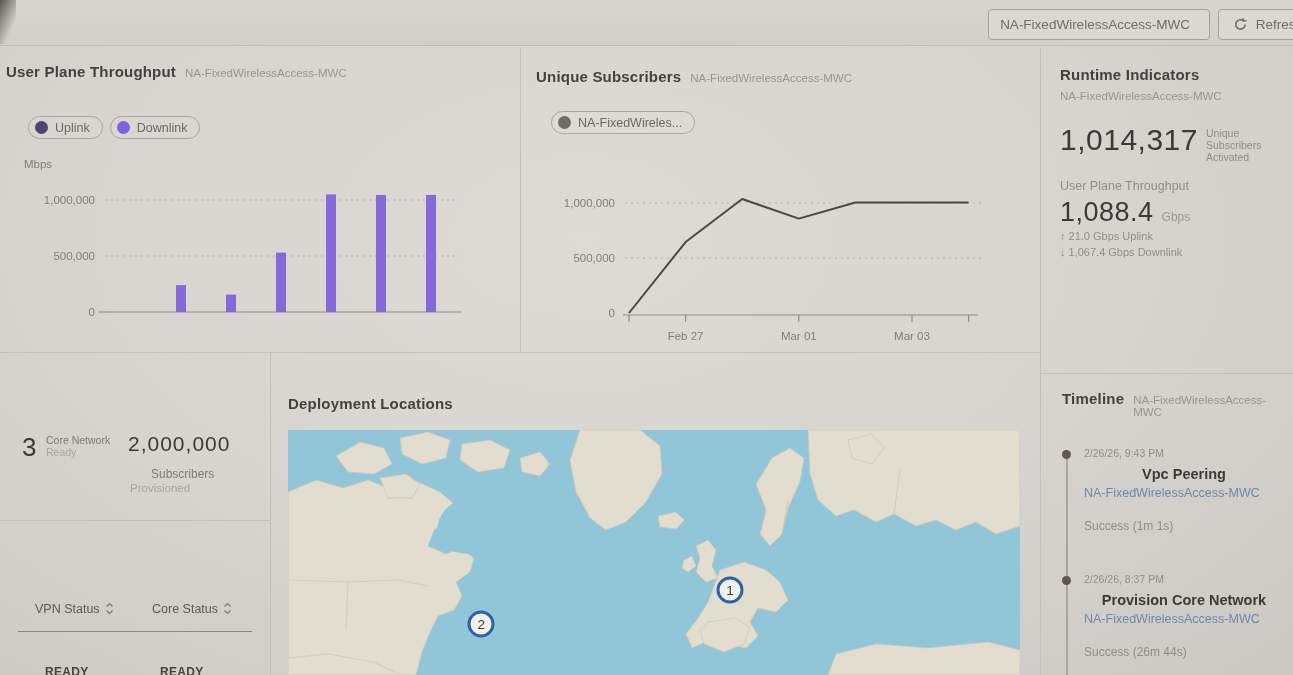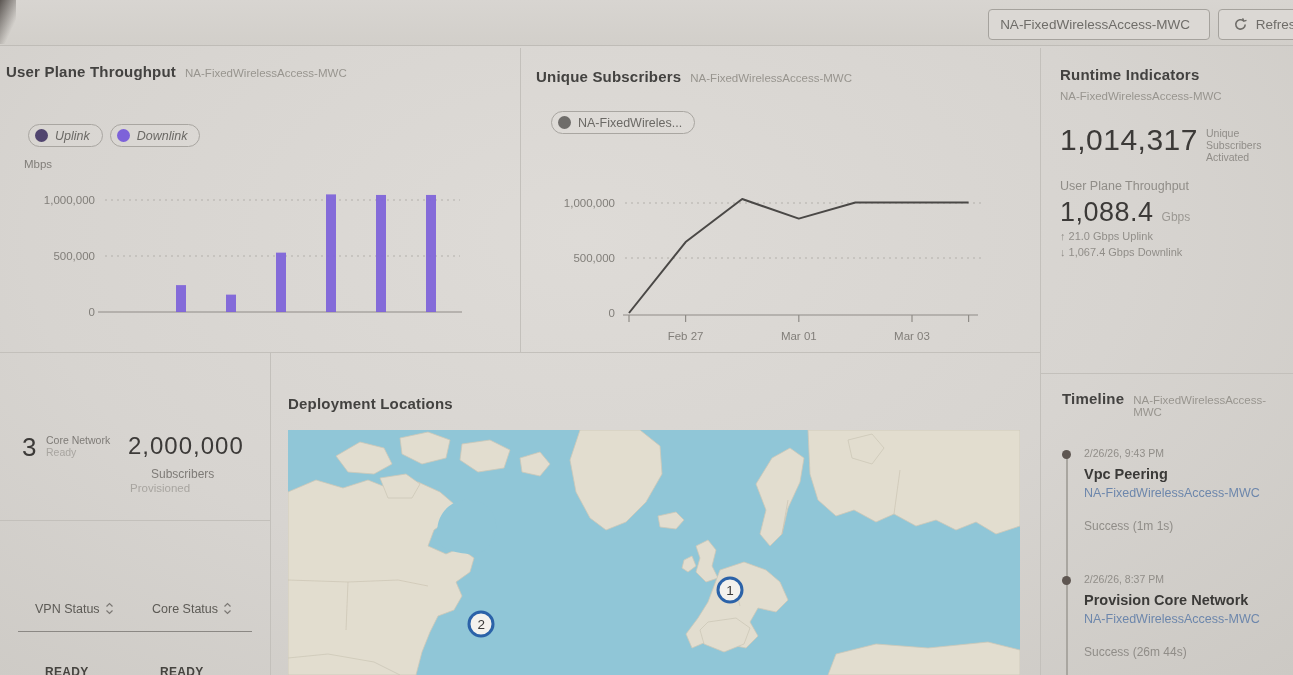--- a/index.html
+++ b/index.html
@@ -57,21 +57,21 @@
   .map-wrap { position:absolute; left:288px; top:430px; width:732px; height:245px; }
   .map-wrap svg { position:absolute; left:0; top:0; }
   .marker { position:absolute; width:27px; height:27px; border-radius:50%; background:#f4f2ee;
     border:3px solid #2b62a8; transform:translate(-50%,-50%); display:flex; align-items:center;
     justify-content:center; font-size:13.5px; color:#3a3a3a; }
   
   .tl-line { position:absolute; left:1066px; top:458px; width:2px; height:217px; background:#a9a6a0; }
   .tl-dot { position:absolute; width:9px; height:9px; border-radius:50%; background:#5e5651; }
   .tl-event { position:absolute; left:1084px; width:200px; }
   .tl-time { font-size:10.5px; color:#918e89; margin-bottom:7px; }
-  .tl-name { font-size:14.5px; font-weight:700; color:#3b3a38; margin-bottom:4px; }
+  .tl-name { font-size:14.5px; font-weight:700; color:#3b3a38; margin-bottom:4px;text-align:center; }
   .tl-link { font-size:12.5px; color:#6d87ac; margin-bottom:19px; }
   .tl-status { font-size:12px; color:#908d88; }
 </style>
 </head>
 <body>
 
 <div id="page">
 
   <div class="topbar">
     <div class="corner-shadow"></div>
@@ -94,21 +94,21 @@
   <div class="vline" style="left:1040px; top:48px; width:1px; height:627px;"></div>
   <div class="vline" style="left:270px; top:352px; width:1px; height:323px;"></div>
   <div class="hline" style="left:0; top:352px; width:1040px; height:1px;"></div>
   <div class="hline" style="left:1040px; top:373px; width:253px; height:1px;"></div>
   <div class="hline" style="left:0; top:520px; width:270px; height:1px;"></div>
 
   <div class="inline-title" style="left:6px; top:63px;">
     <span class="ptitle">User Plane Throughput</span>
     <span class="psub">NA-FixedWirelessAccess-MWC</span>
   </div>
-  <div style="position:absolute; left:28px; top:124px; display:flex; gap:7px;font-style:italic;">
+  <div style="position:absolute; left:28px; top:116px; display:flex; gap:7px;">
     <span class="chip">
       <span class="dot" style="background: rgb(81, 69, 111);"></span>
       <span>Uplink</span>
     </span>
     <span class="chip">
       <span class="dot" style="background: rgb(125, 98, 217);"></span>
       <span>Downlink</span>
     </span>
   </div>
   <svg id="upt-svg" class="chart" style="left:0; top:150px;" width="520" height="210" viewBox="0 0 520 210">
@@ -175,21 +175,21 @@
     </div>
     <div class="ri-sub-metric">↑ 21.0 Gbps Uplink</div>
     <div class="ri-sub-metric">↓ 1,067.4 Gbps Downlink</div>
   </div>
 
   <div class="bl-num" style="left:22px; top:432px;">3</div>
   <div style="position:absolute; left:46px; top:434px;">
     <div class="bl-lbl1">Core Network</div>
     <div class="bl-lbl2">Ready</div>
   </div>
-  <div class="bl-num" style="left:128px; top:432px; font-size:24px;">2,000,000</div>
+  <div class="bl-num" style="left:128px; top:432px; font-size:21px;">2,000,000</div>
   <div class="bl-sub1" style="left:130px; top:467px;margin-left:21px;">Subscribers</div>
   <div class="bl-sub2" style="left:130px; top:482px;">Provisioned</div>
 
   <div class="th" style="left:35px; top:602px;">
     <span>VPN Status</span>
     <svg width="9" height="13" viewBox="0 0 9 13">
       <path d="M1.5 4.5 L4.5 1.5 L7.5 4.5" fill="none" stroke="#7b7874" stroke-width="1.2"></path>
       <path d="M1.5 8.5 L4.5 11.5 L7.5 8.5" fill="none" stroke="#7b7874" stroke-width="1.2"></path>
     </svg>
   </div>

